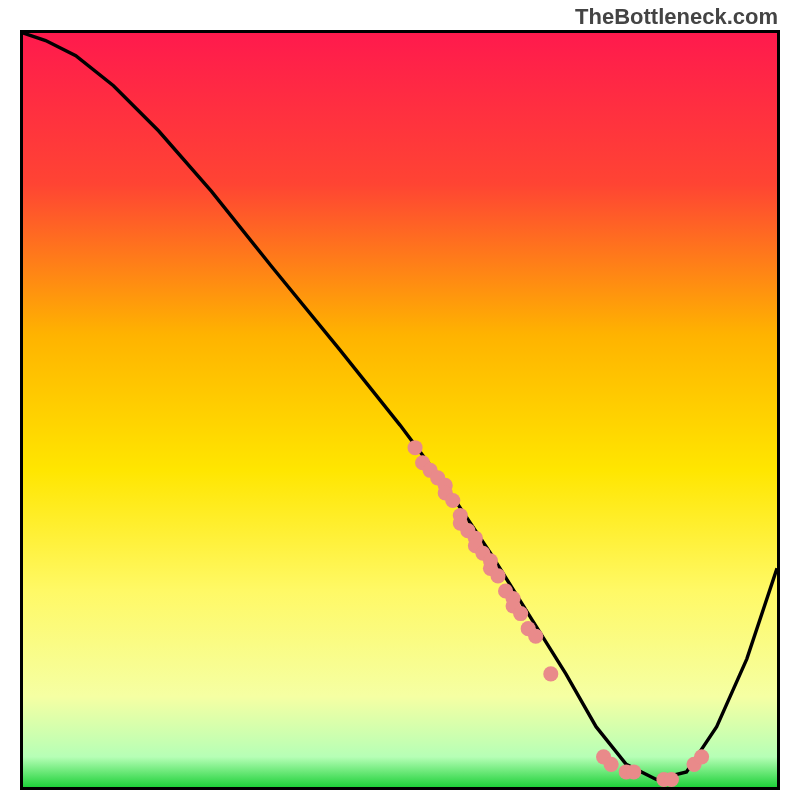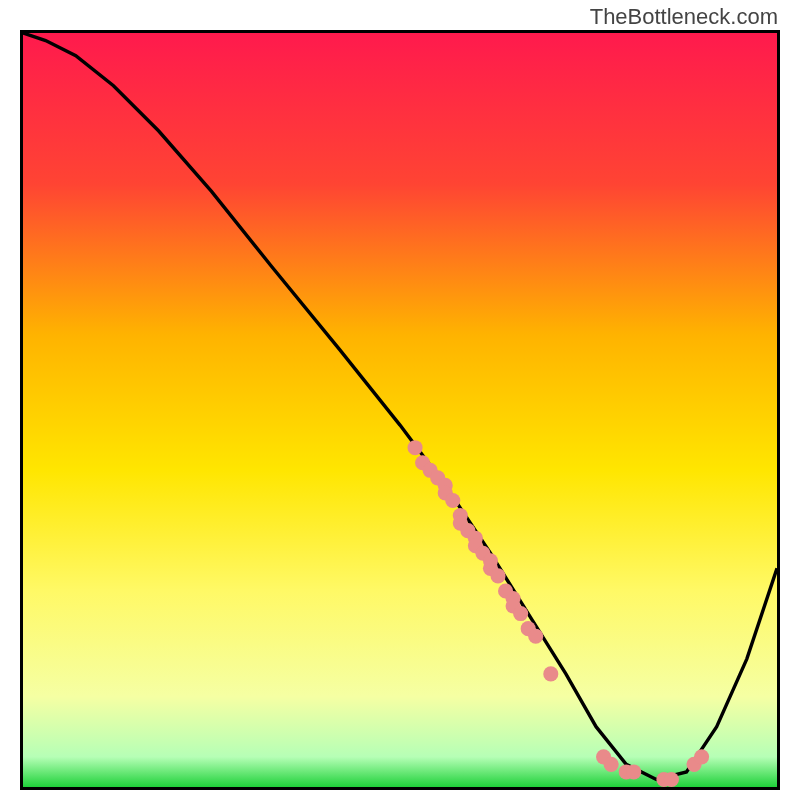--- a/index.html
+++ b/index.html
@@ -26,21 +26,21 @@
     left: 0;
     top: 0;
     right: 0;
     bottom: 0;
   }
   .watermark {
     position: absolute;
     top: 4px;
     right: 22px;
     font-size: 22px;
-    font-weight: normal;
+    font-weight: bold;
     color: #444;
     font-family: Arial, sans-serif;
   }
   svg.plot {
     position: absolute;
     left: 0;
     top: 0;
     width: 100%;
     height: 100%;
   }

